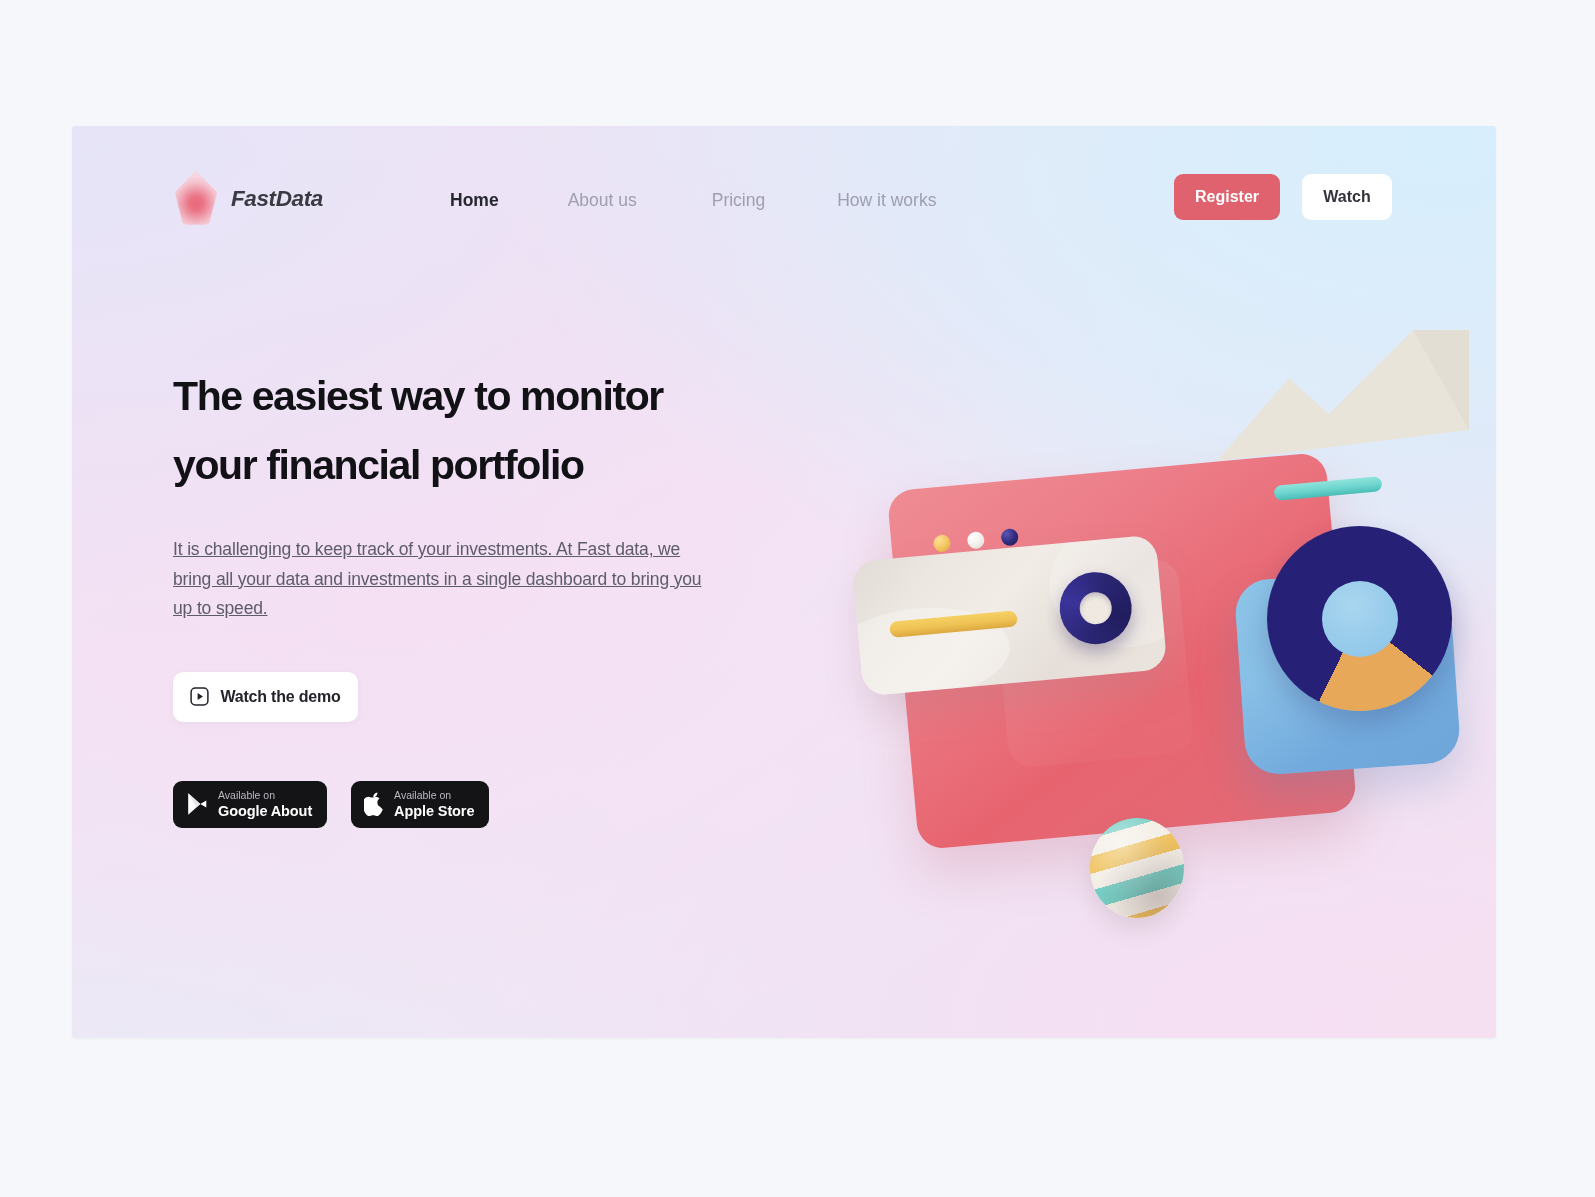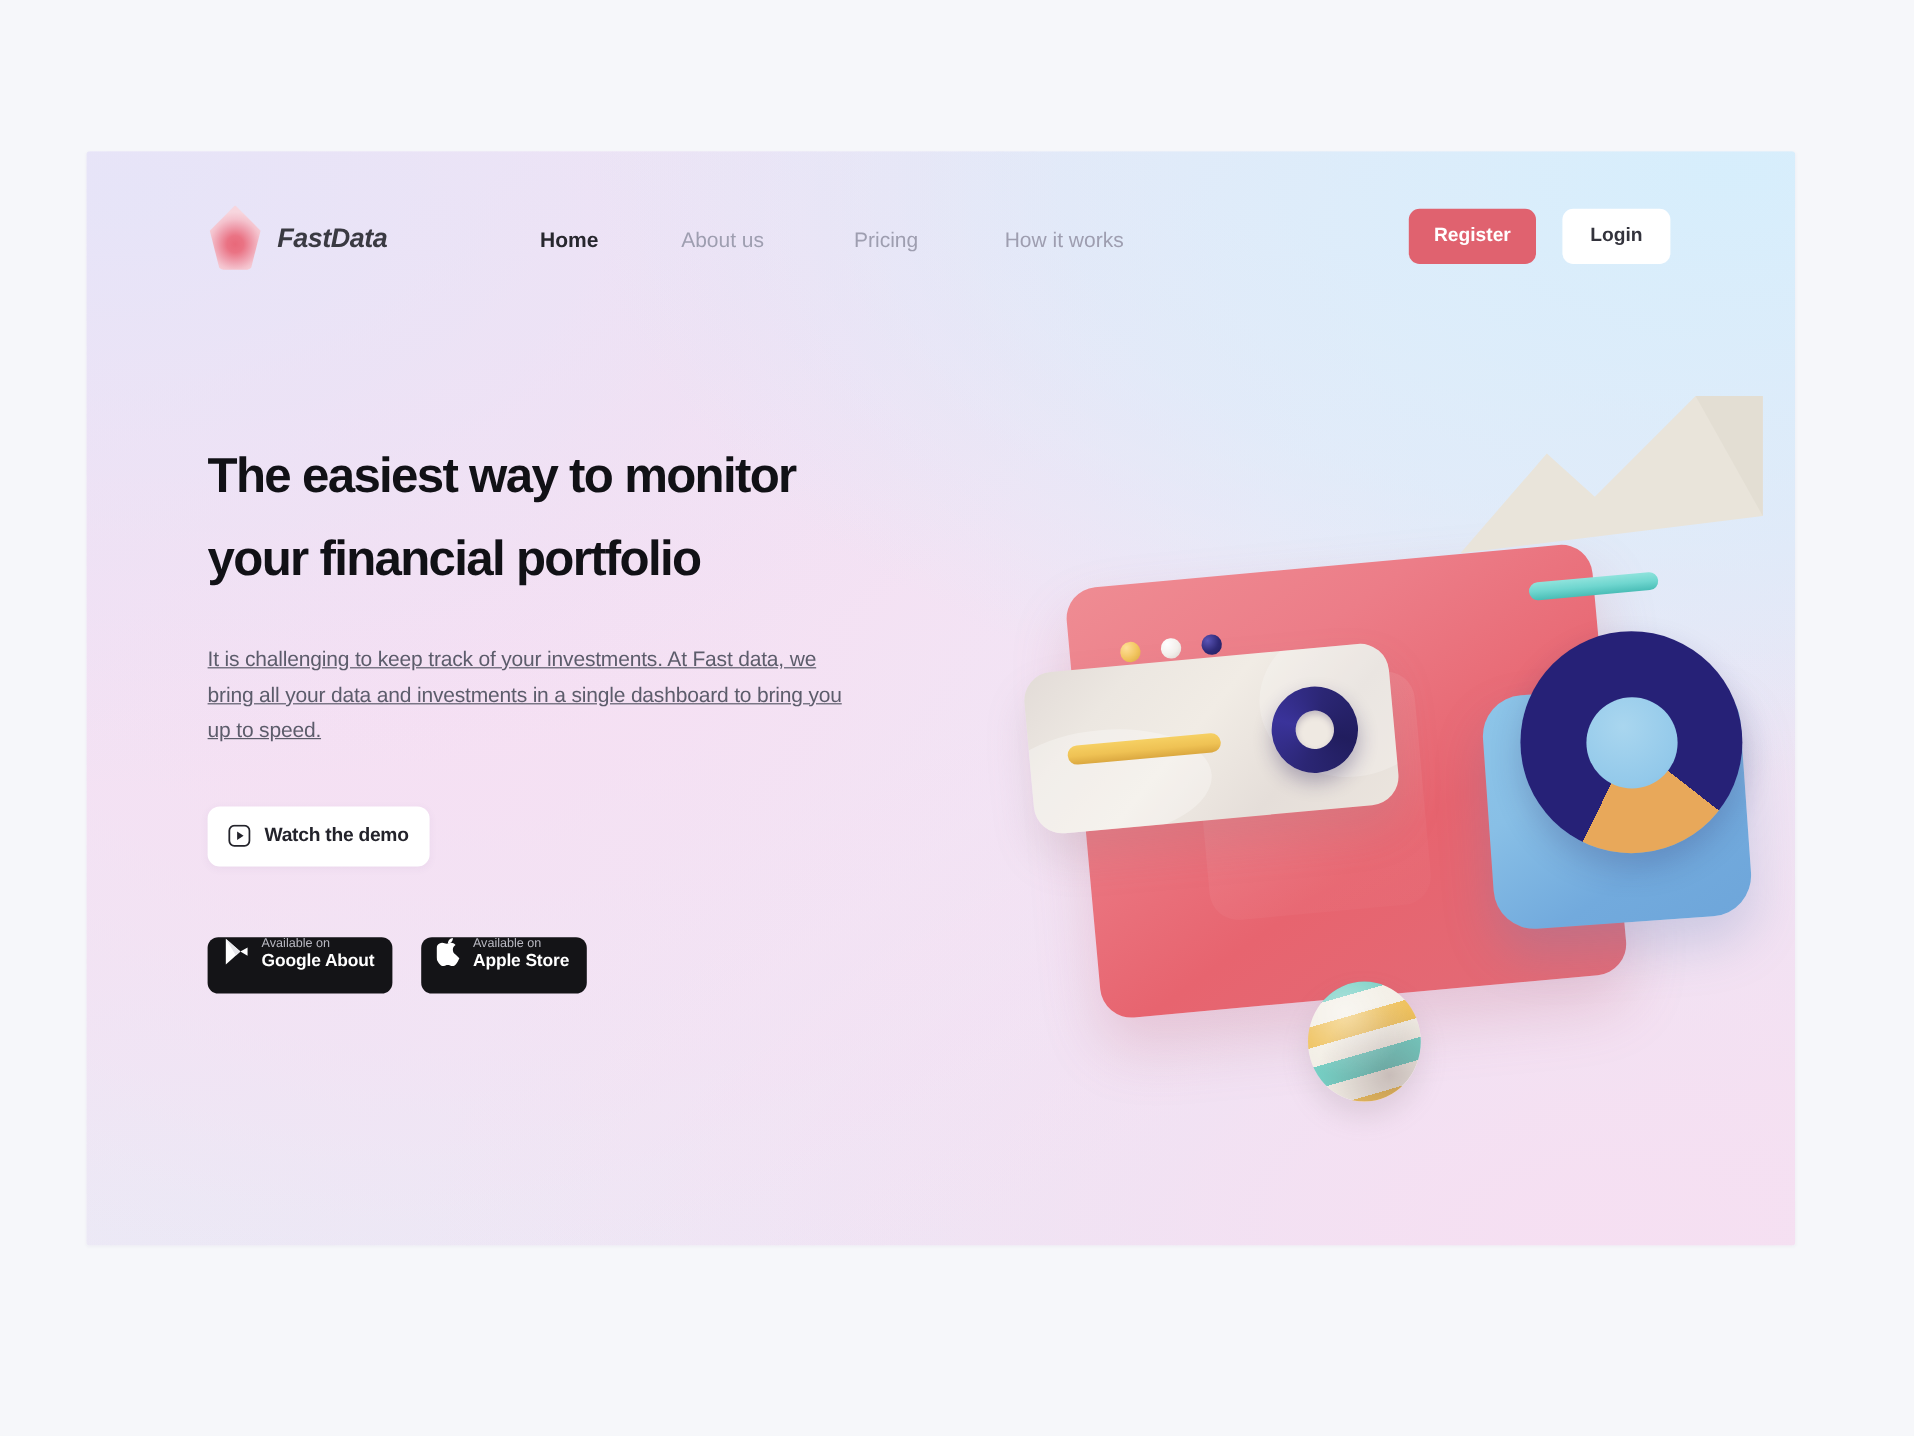--- a/index.html
+++ b/index.html
@@ -189,21 +189,21 @@
   .store-row {
     margin-top: 59px;
     display: flex;
     gap: 24px;
   }
   .store-badge {
     height: 47px;
     border-radius: 9px;
     background: #141417;
     display: flex;
-    align-items: flex-start;
+    align-items: center;
     padding: 0 15px 0 13px;
     gap: 10px;
     cursor: pointer;
   }
   .store-badge .glyph { display:block; }
   .store-badge .texts { display: flex; flex-direction: column; justify-content: center; line-height: 1; }
   .store-badge .small { font-size: 10.5px; color: #b9b9c2; margin-bottom: 3px; }
   .store-badge .big { font-size: 14.5px; color: #ffffff; font-weight: bold; letter-spacing: -0.1px; }
 
   
@@ -386,21 +386,21 @@
 
       <div class="nav-links">
         <a class="nav-link active" href="#">Home</a>
         <a class="nav-link" href="#">About us</a>
         <a class="nav-link" href="#">Pricing</a>
         <a class="nav-link" href="#">How it works</a>
       </div>
 
       <div class="nav-actions">
         <button class="btn-register">Register</button>
-        <button class="btn-login">Login</button>
+        <button class="btn-login">Watch</button>
       </div>
     </div>
 
     <div class="hero-copy">
       <h1 class="headline">The easiest way to monitor your financial portfolio</h1>
       <p class="subcopy">It is challenging to keep track of your investments. At Fast data, we bring all your data and investments in a single dashboard to bring you up to speed.</p>
 
       <button class="btn-demo">
         <span>
           <svg class="play-icon" width="19" height="19" viewBox="0 0 19 19" fill="none">

